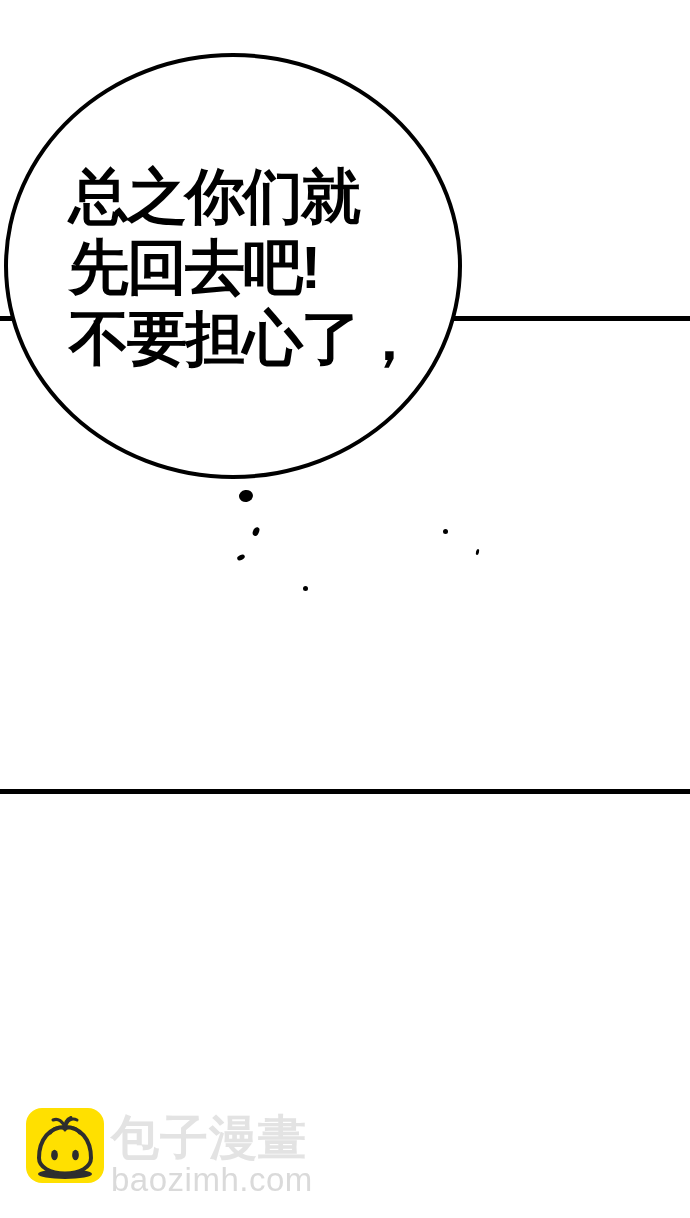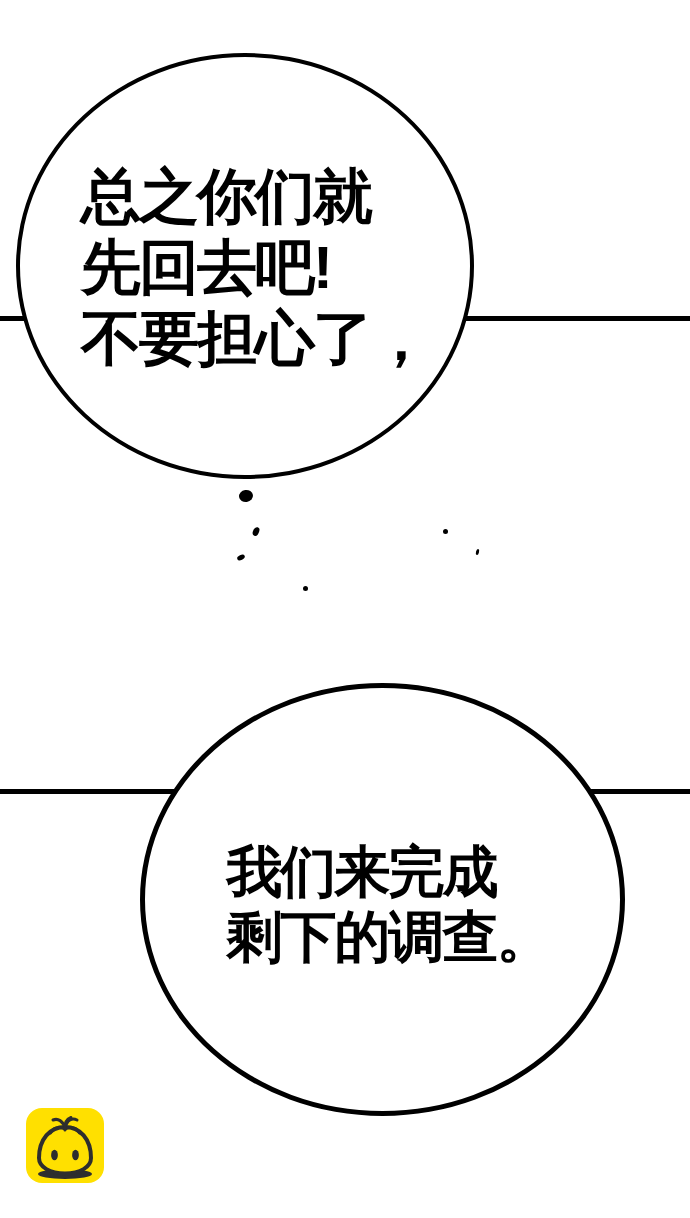--- a/index.html
+++ b/index.html
@@ -25,21 +25,21 @@
   .bubble {
     position: absolute;
     background: #ffffff;
     border-radius: 50%;
     z-index: 2;
     display: flex;
     align-items: center;
     justify-content: center;
   }
   .bubble-top {
-    left: 16px; top: 53px;
+    left: 4px; top: 53px;
     width: 450px; height: 418px;
     border: 4px solid #000000;
   }
   .bubble-bottom {
     left: 140px; top: 683px;
     width: 475px; height: 423px;
     border: 5px solid #000000;
   }
   .bubble-text {
     color: #000000;
@@ -110,39 +110,37 @@
     </div>
   </div>
 
   <div class="speck speck-1"></div>
   <div class="speck speck-2"></div>
   <div class="speck speck-3"></div>
   <div class="speck speck-4"></div>
   <div class="speck speck-5"></div>
   <div class="speck speck-6"></div>
 
-  <div class="bubble bubble-bottom">
-    <div class="bubble-text bubble-text-bottom">
-      <div>我们来完成</div>
-      <div>剩下的调查。</div>
-    </div>
-  </div>
 
   <div class="watermark">
     <svg class="wm-icon" width="78" height="75" viewBox="0 0 78 75">
       <rect x="0" y="0" width="78" height="75" rx="16" fill="#ffe000"></rect>
 
       <ellipse cx="39" cy="66" rx="27" ry="5" fill="#2e2e2e"></ellipse>
 
       <path d="M13 50 C13 31 24 19 39 19 C54 19 65 31 65 50 C65 59 54 65.5 39 65.5 C24 65.5 13 59 13 50 Z" fill="#ffe000" stroke="#2e2e2e" stroke-width="4" stroke-linecap="round"></path>
 
       <path d="M39 20 C37 13 32 10 27 12" fill="none" stroke="#2e2e2e" stroke-width="3" stroke-linecap="round"></path>
       <path d="M39 20 C41 12 46 9.5 51 12" fill="none" stroke="#2e2e2e" stroke-width="3" stroke-linecap="round"></path>
       <path d="M39 21 C33 18 27.5 20 24.5 25" fill="none" stroke="#2e2e2e" stroke-width="3" stroke-linecap="round"></path>
       <path d="M39 21 C45 18 50.5 20 53.5 25" fill="none" stroke="#2e2e2e" stroke-width="3" stroke-linecap="round"></path>
       <path d="M39 22 C38.2 15 41 11 45 9.5" fill="none" stroke="#2e2e2e" stroke-width="3" stroke-linecap="round"></path>
 
       <ellipse cx="28.5" cy="47" rx="3.4" ry="5.2" fill="#2e2e2e"></ellipse>
       <ellipse cx="49.5" cy="47" rx="3.4" ry="5.2" fill="#2e2e2e"></ellipse>
     </svg>
+    <div class="wm-textcol">
+      <div class="wm-cn">包子漫畫</div>
+      <div class="wm-url">baozimh.com</div>
+    </div>
   </div>
 
 </div>
 
 </body></html>

